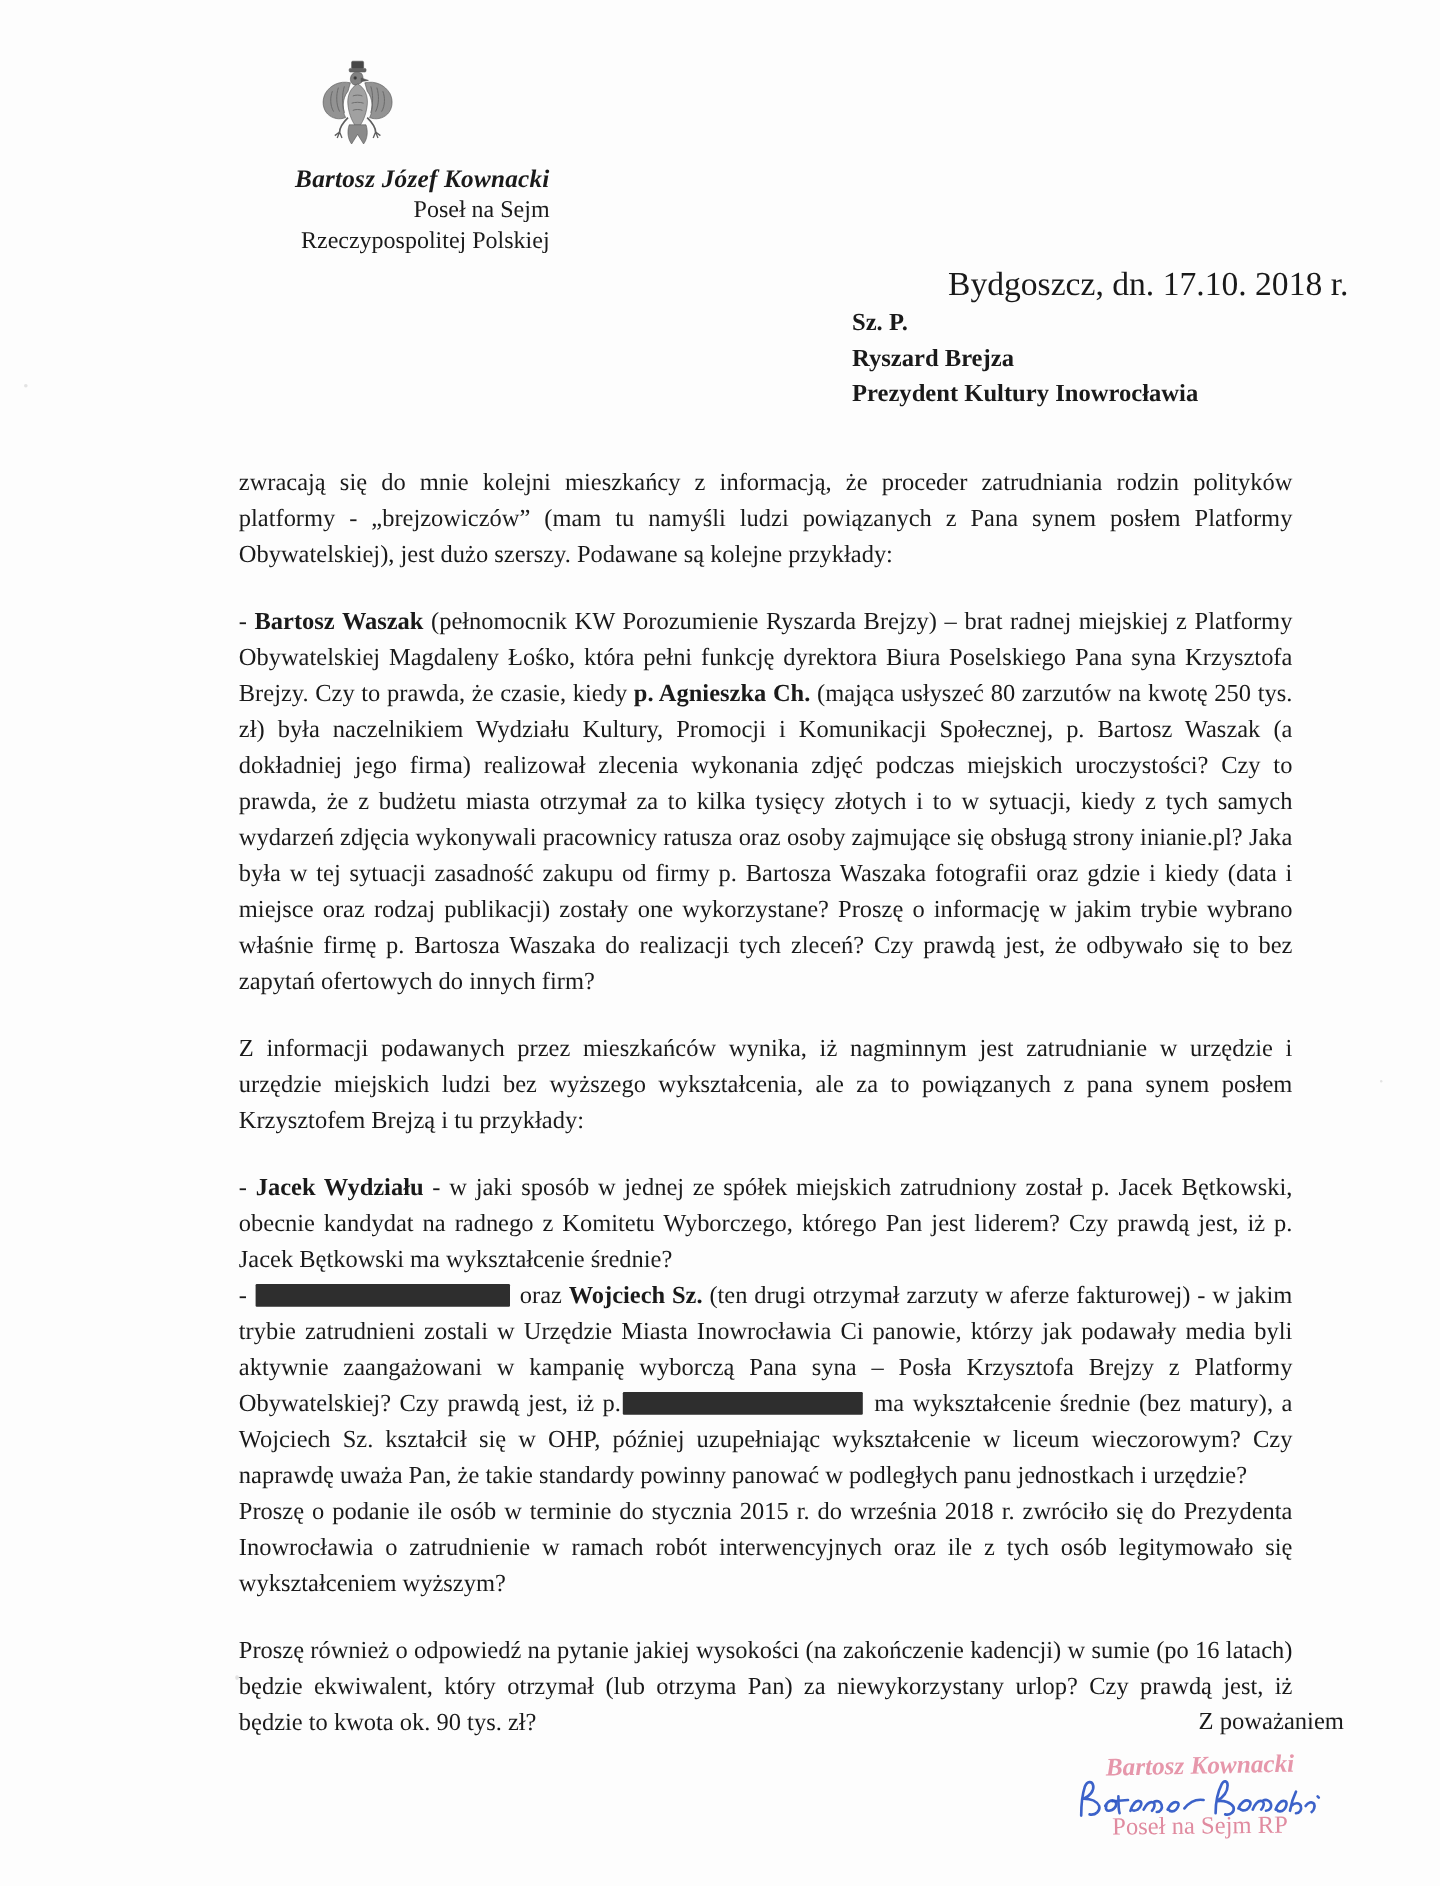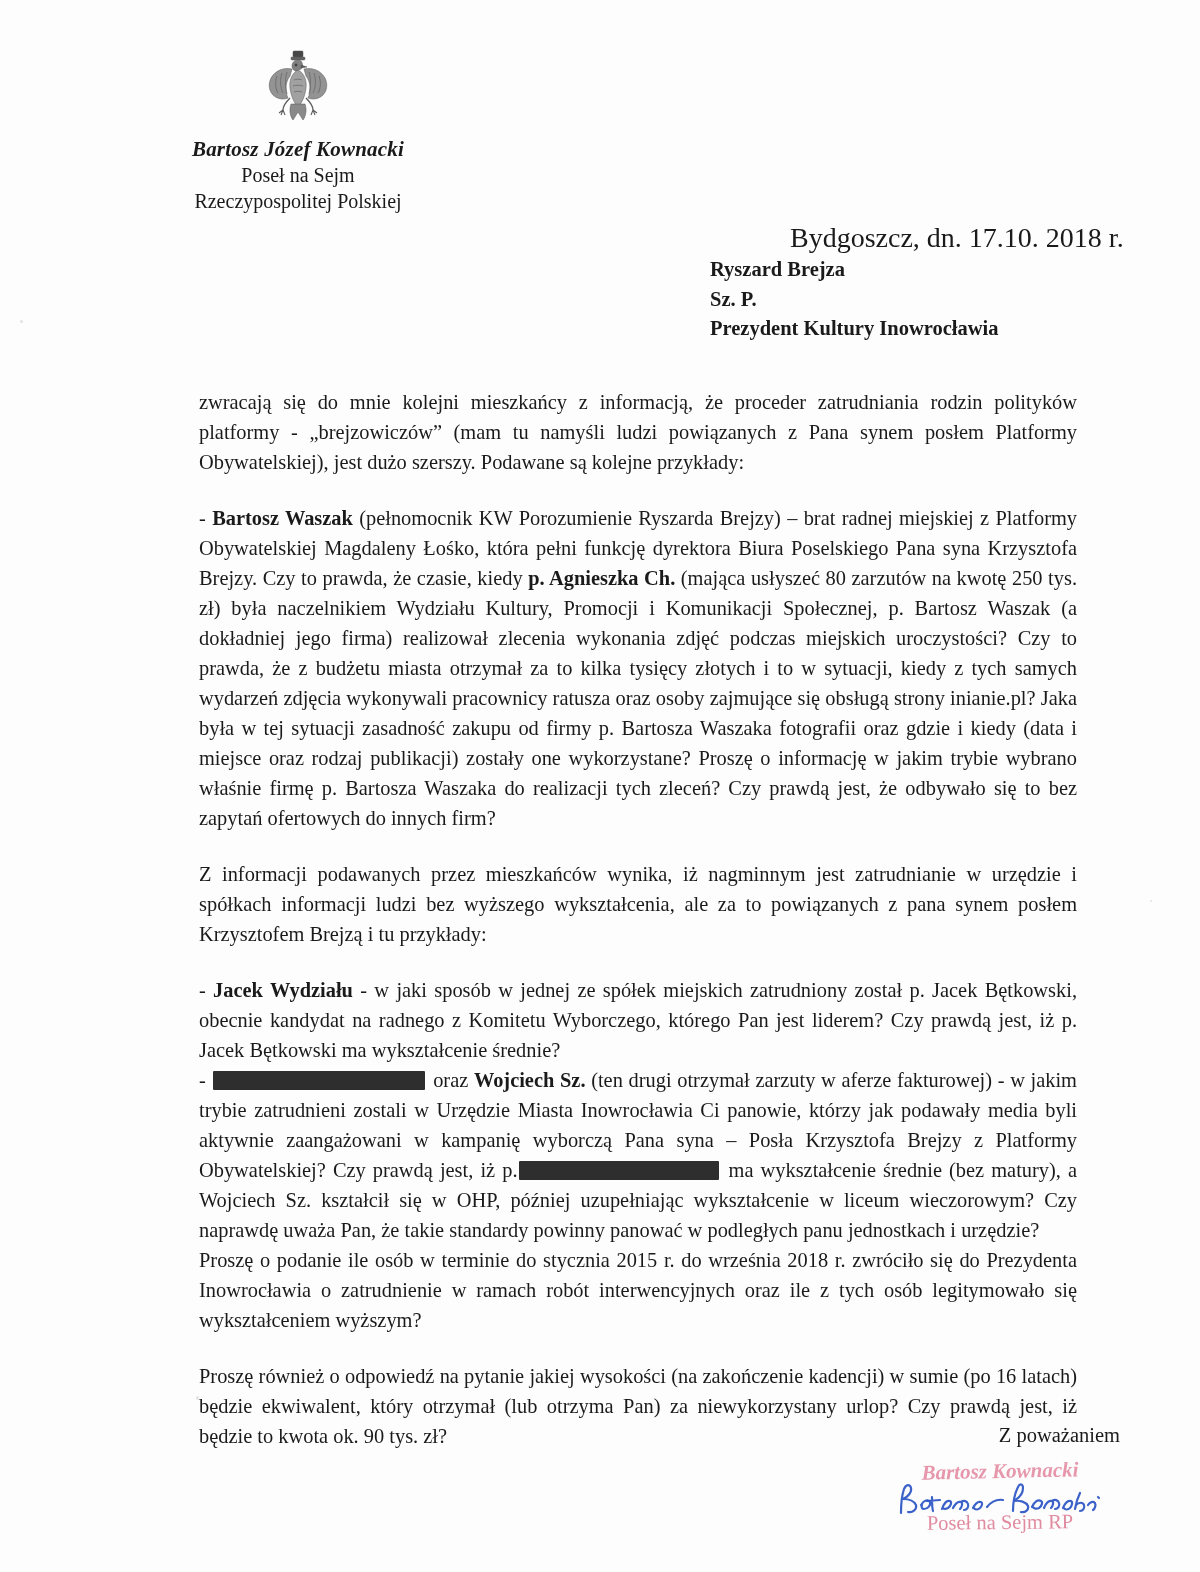--- a/index.html
+++ b/index.html
@@ -16,21 +16,21 @@
     color: #1a1a1a;
     overflow: hidden;
   }
 
   
   .letterhead {
     position: absolute;
     left: 138px;
     top: 46px;
     width: 320px;
-    text-align: center;
+    text-align: right;
   }
   .emblem {
     width: 74px;
     height: 84px;
     margin: 0 auto 6px auto;
     display: block;
     filter: grayscale(1) contrast(1.05);
     opacity: .93;
   }
   .lh-name {
@@ -193,37 +193,37 @@
       </g>
     </svg>
     <div class="lh-name">Bartosz Józef Kownacki</div>
     <div class="lh-line">Poseł na Sejm</div>
     <div class="lh-line">Rzeczypospolitej Polskiej</div>
   </div>
 
   <div class="date-line">Bydgoszcz, dn. 17.10. 2018 r.</div>
 
   <div class="recipient">
+    <div>Sz. P.</div>
     <div>Ryszard Brejza</div>
-    <div>Sz. P.</div>
     <div>Prezydent Kultury Inowrocławia</div>
   </div>
 
   <div class="body-area">
 
     <p class="para salutation"></p>
 
     <p class="para">zwracają się do mnie kolejni mieszkańcy z informacją, że proceder zatrudniania rodzin polityków platformy - „brejzowiczów” (mam tu namyśli ludzi powiązanych z Pana synem posłem Platformy Obywatelskiej), jest dużo szerszy. Podawane są kolejne przykłady:</p>
 
     <p class="para">
       <span>-</span>
       <span class="b">Bartosz Waszak</span><span> (pełnomocnik KW Porozumienie Ryszarda Brejzy) – brat radnej miejskiej z Platformy Obywatelskiej Magdaleny Łośko, która pełni funkcję dyrektora Biura Poselskiego Pana syna Krzysztofa Brejzy. Czy to prawda, że czasie, kiedy </span><span class="b">p. Agnieszka Ch.</span><span> (mająca usłyszeć 80 zarzutów na kwotę 250 tys. zł) była naczelnikiem Wydziału Kultury, Promocji i Komunikacji Społecznej, p. Bartosz Waszak (a dokładniej jego firma) realizował zlecenia wykonania zdjęć podczas miejskich uroczystości? Czy to prawda, że z budżetu miasta otrzymał za to kilka tysięcy złotych i to w sytuacji, kiedy z tych samych wydarzeń zdjęcia wykonywali pracownicy ratusza oraz osoby zajmujące się obsługą strony inianie.pl? Jaka była w tej sytuacji zasadność zakupu od firmy p. Bartosza Waszaka fotografii oraz gdzie i kiedy (data i miejsce oraz rodzaj publikacji) zostały one wykorzystane? Proszę o informację w jakim trybie wybrano właśnie firmę p. Bartosza Waszaka do realizacji tych zleceń? Czy prawdą jest, że odbywało się to bez zapytań ofertowych do innych firm?</span>
     </p>
 
-    <p class="para">Z informacji podawanych przez mieszkańców wynika, iż nagminnym jest zatrudnianie w urzędzie i spółkach informacji ludzi bez wyższego wykształcenia, ale za to powiązanych z pana synem posłem Krzysztofem Brejzą i tu przykłady:</p>
+    <p class="para">Z informacji podawanych przez mieszkańców wynika, iż nagminnym jest zatrudnianie w urzędzie i urzędzie miejskich ludzi bez wyższego wykształcenia, ale za to powiązanych z pana synem posłem Krzysztofem Brejzą i tu przykłady:</p>
 
     <p class="para tight">
       <span>-</span>
       <span class="b">Jacek Wydziału</span><span> - w jaki sposób w jednej ze spółek miejskich zatrudniony został p. Jacek Bętkowski, obecnie kandydat na radnego z Komitetu Wyborczego, którego Pan jest liderem? Czy prawdą jest, iż p. Jacek Bętkowski ma wykształcenie średnie?</span>
     </p>
 
     <p class="para tight">
       <span>-</span>
       <span class="redaction r1"></span><span> oraz </span><span class="b">Wojciech Sz.</span><span> (ten drugi otrzymał zarzuty w aferze fakturowej) - w jakim trybie zatrudnieni zostali w Urzędzie Miasta Inowrocławia Ci panowie, którzy jak podawały media byli aktywnie zaangażowani w kampanię wyborczą Pana syna – Posła Krzysztofa Brejzy z Platformy Obywatelskiej? Czy prawdą jest, iż p.</span><span class="redaction r2"></span><span> ma wykształcenie średnie (bez matury), a Wojciech Sz. kształcił się w OHP, później uzupełniając wykształcenie w liceum wieczorowym? Czy naprawdę uważa Pan, że takie standardy powinny panować w podległych panu jednostkach i urzędzie?</span>
     </p>

